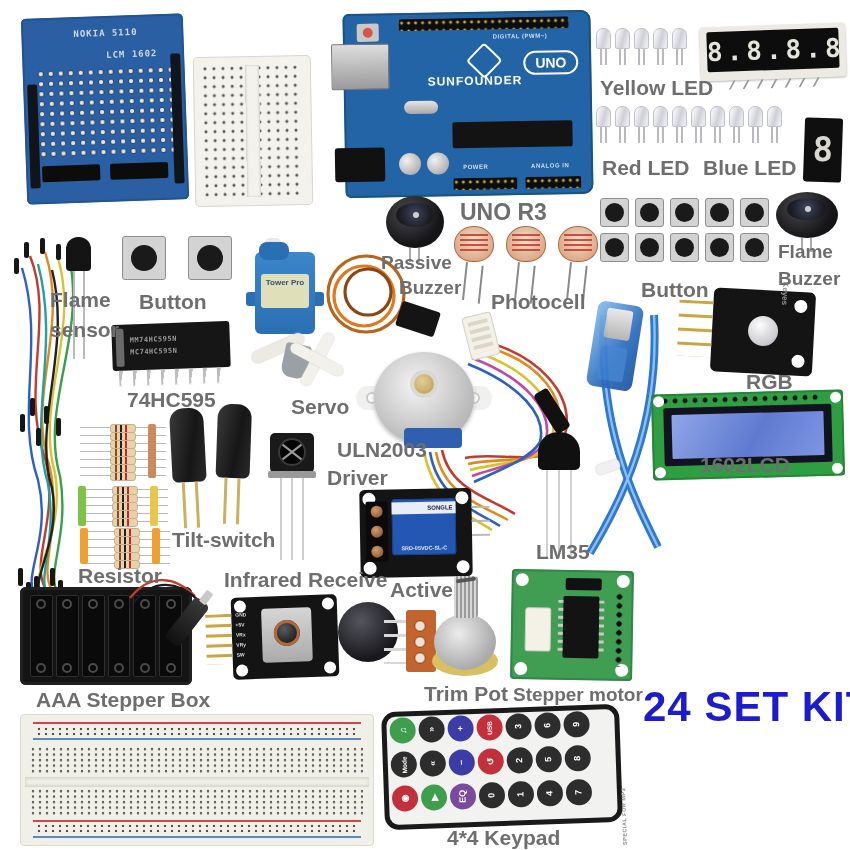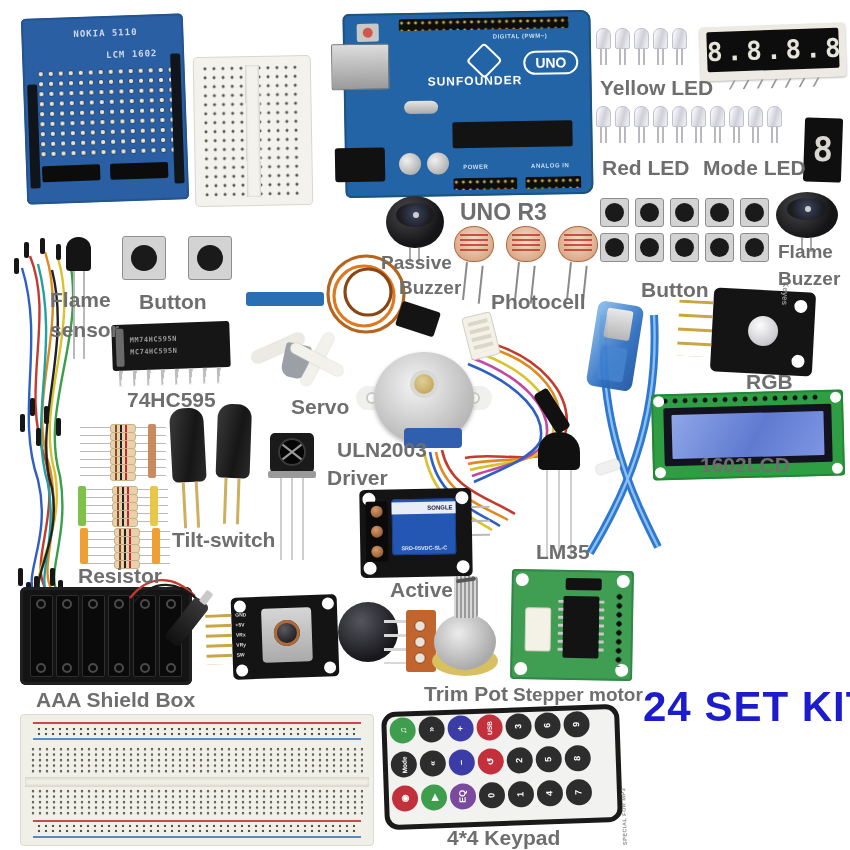--- a/index.html
+++ b/index.html
@@ -441,20 +441,25 @@
   </div>
 
   <svg class="abs" style="left:308px;top:242px" width="110" height="110">
     <g fill="none" stroke-width="3.2">
       <circle cx="58" cy="52" r="38" stroke="#b5651d"></circle>
       <circle cx="56" cy="54" r="30" stroke="#e07820"></circle>
       <circle cx="60" cy="50" r="23" stroke="#8a4513"></circle>
     </g>
   </svg>
   <div class="abs servo-flange"></div>
+  <div class="abs servo-body">
+    <div class="servo-shaft"></div>
+    <div class="servo-cap"></div>
+    <div class="servo-tag">Tower Pro</div>
+  </div>
   <div class="abs horn-bar"></div>
   <div class="abs horn-gray"></div>
   <div class="abs horn-cross"></div>
   <div class="abs servo-plug"></div>
 
   <svg class="abs" style="left:380px;top:300px" width="230" height="235">
     <g fill="none" stroke-width="2.6">
       <path d="M100,40 C160,55 195,95 185,135 C175,172 120,150 85,158" stroke="#c23b2e"></path>
       <path d="M104,46 C162,62 188,100 178,136 C168,168 118,156 88,164" stroke="#e08a1e"></path>
       <path d="M96,52 C150,70 180,105 172,138 C162,165 115,162 90,170" stroke="#d8c22e"></path>
@@ -698,39 +703,40 @@
         <div class="rkey rk-black">
           <span>7</span>
         </div>
       </div>
     <div class="side">SPECIAL FOR MP3</div>
   </div>
 
   <div class="lbl" style="left:460px;top:199px;font-size:23px">UNO  R3</div>
   <div class="lbl" style="left:600px;top:76px">Yellow LED</div>
   <div class="lbl" style="left:602px;top:156px">Red LED</div>
-  <div class="lbl" style="left:703px;top:156px">Mode LED</div>
+  <div class="lbl" style="left:703px;top:156px">Blue LED</div>
   <div class="lbl sm" style="left:381px;top:252px">Passive</div>
   <div class="lbl sm" style="left:399px;top:277px">Buzzer</div>
   <div class="lbl" style="left:491px;top:290px">Photocell</div>
   <div class="lbl" style="left:641px;top:278px">Button</div>
   <div class="lbl sm" style="left:778px;top:241px">Flame</div>
   <div class="lbl sm" style="left:778px;top:268px">Buzzer</div>
   <div class="lbl" style="left:50px;top:288px">Flame</div>
   <div class="lbl" style="left:50px;top:318px">sensor</div>
   <div class="lbl" style="left:139px;top:290px">Button</div>
   <div class="lbl" style="left:127px;top:388px">74HC595</div>
   <div class="lbl" style="left:291px;top:395px">Servo</div>
   <div class="lbl" style="left:337px;top:438px">ULN2003</div>
   <div class="lbl" style="left:327px;top:466px">Driver</div>
   <div class="lbl" style="left:746px;top:370px">RGB</div>
   <div class="lbl" style="left:700px;top:453px">1602LCD</div>
   <div class="lbl" style="left:172px;top:528px">Tilt-switch</div>
   <div class="lbl" style="left:78px;top:564px">Resistor</div>
+  <div class="lbl" style="left:224px;top:568px">Infrared Receive</div>
   <div class="lbl" style="left:390px;top:578px">Active</div>
   <div class="lbl" style="left:536px;top:540px">LM35</div>
-  <div class="lbl" style="left:36px;top:688px">AAA Shield Box</div>
+  <div class="lbl" style="left:36px;top:688px">AAA Stepper Box</div>
   <div class="lbl" style="left:424px;top:682px">Trim Pot</div>
   <div class="lbl sm" style="left:513px;top:684px">Stepper motor</div>
   <div class="lbl" style="left:447px;top:826px">4*4 Keypad</div>
   <div class="kit-title">24 SET KIT</div>
 
 </div>
 
 </body></html>

